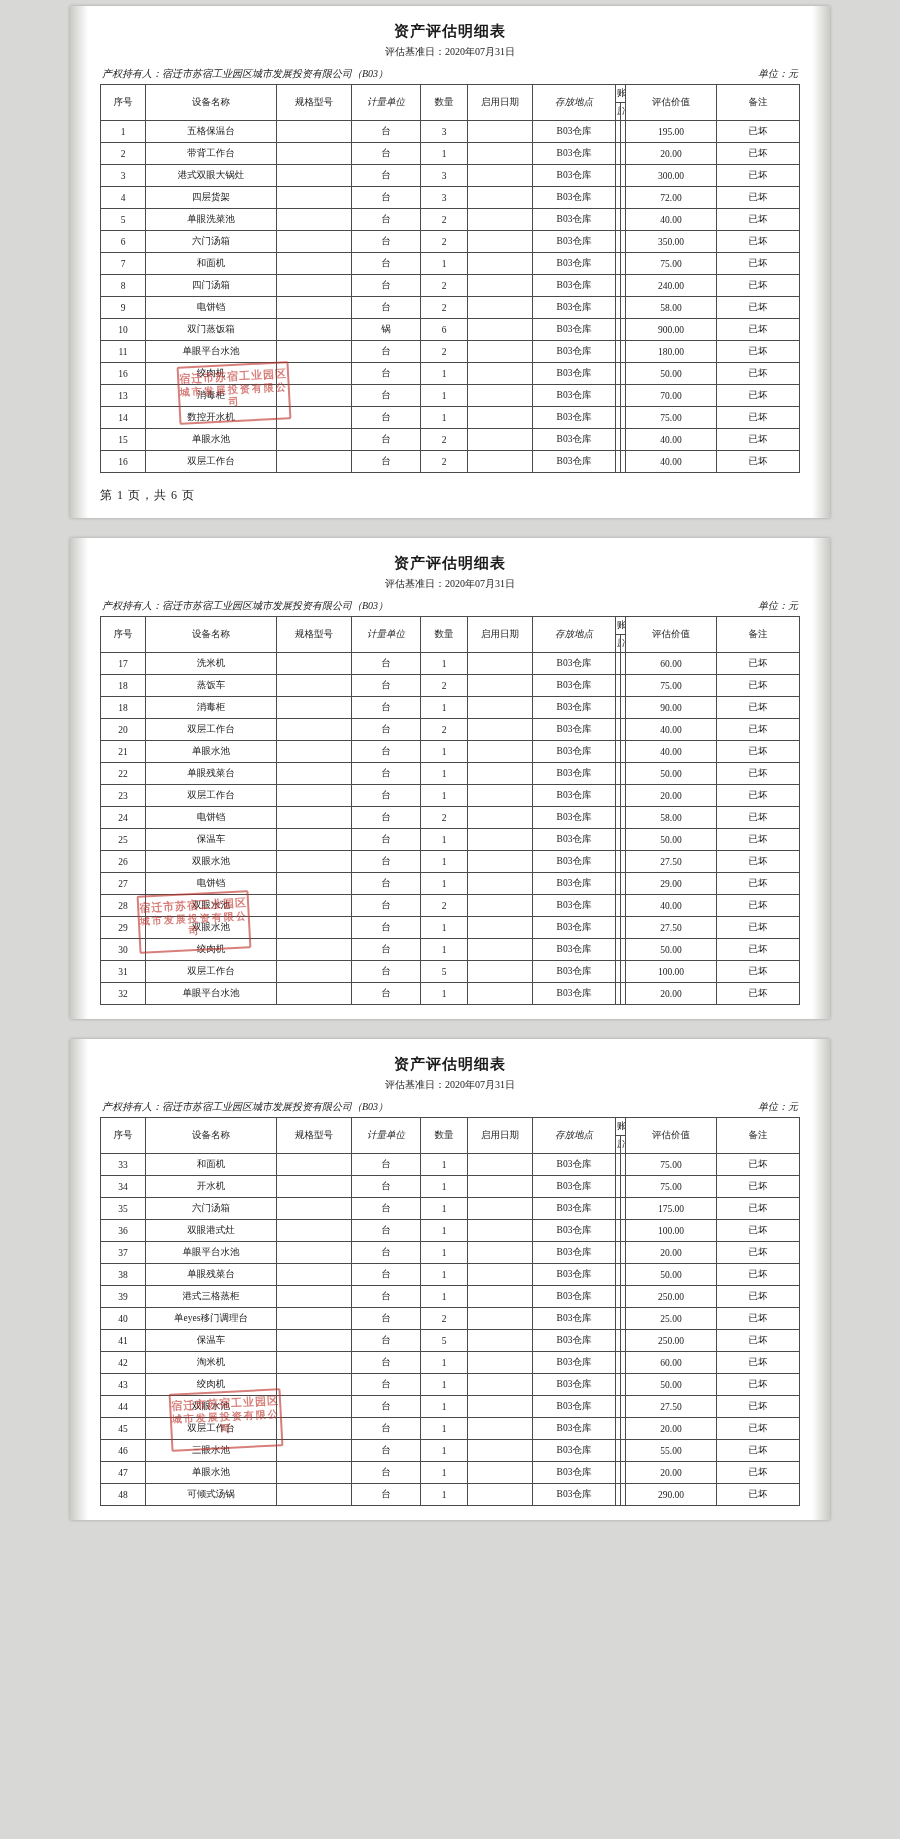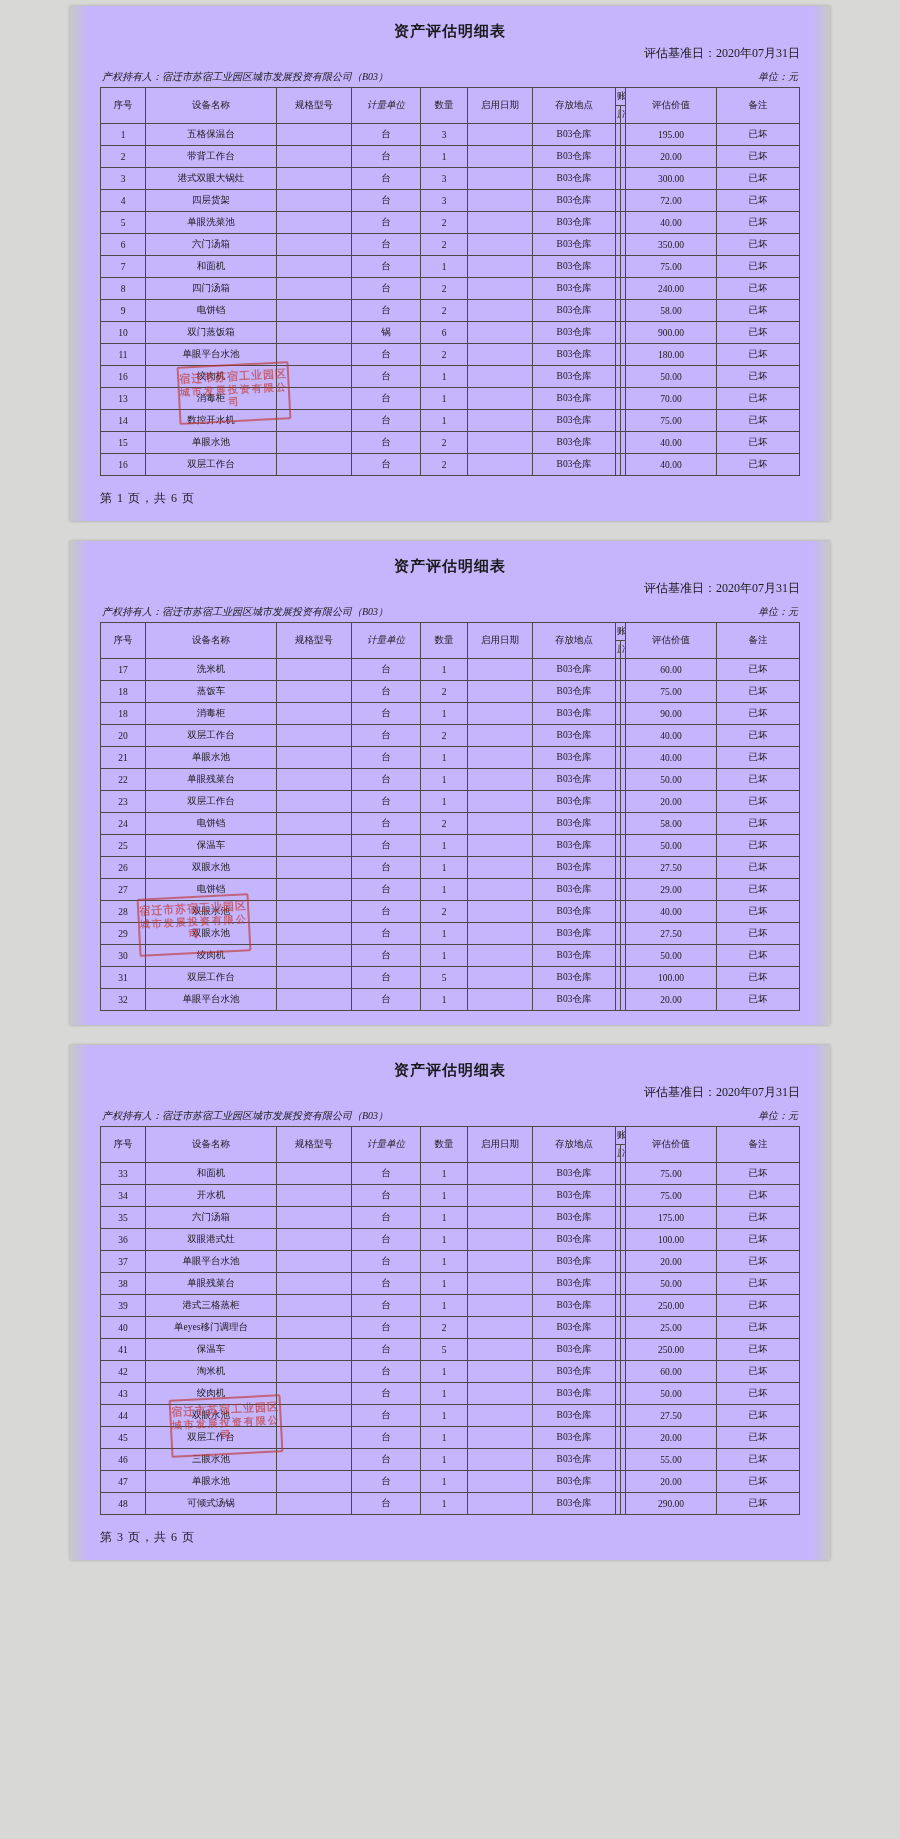--- a/index.html
+++ b/index.html
@@ -9,40 +9,40 @@
   }
   body {
     width: 900px;
     font-family: "Liberation Serif", "DejaVu Serif", serif;
     color: #1a1a1a;
   }
   .page {
     position: relative;
     width: 760px;
     margin: 0 auto 20px auto;
-    background: #c4b5fd;
+    background: #ffffff;
     box-shadow: 0 0 3px rgba(0,0,0,0.25);
     padding: 10px 0 14px 0;
     box-sizing: border-box;
   }
   .page:first-child { margin-top: 6px; }
   .sheet-inner {
     width: 700px;
     margin: 0 auto;
   }
   .doc-title {
     text-align: center;
     font-size: 15px;
     font-weight: bold;
     letter-spacing: 1px;
     margin: 6px 0 4px 0;
   }
   .doc-subtitle {
-    text-align: right;
-    font-size: 12px;
+    text-align: center;
+    font-size: 10px;
     margin-bottom: 8px;
   }
   .meta-row {
     display: flex;
     justify-content: space-between;
     align-items: center;
     font-size: 10px;
     margin-bottom: 3px;
     padding: 0 2px;
   }
@@ -66,21 +66,21 @@
   table.asset th {
     height: 17px;
   }
   .th-group { height: 16px; }
   .col-seq { width: 42px; }
   .col-name { width: 128px; }
   .col-spec { width: 72px; }
   .col-unit { width: 66px; font-style: italic; }
   .col-qty { width: 44px; }
   .col-date { width: 62px; }
-  .col-loc { width: 80px; }
+  .col-loc { width: 80px; font-style: italic; }
   .col-orig { width: 49px; }
   .col-net { width: 49px; }
   .col-val { width: 88px; margin-top: 32px; }
   .col-note { width: 80px; }
   .num { font-family: "Liberation Serif", serif; }
   .page-footer {
     text-align: left;
     font-size: 12px;
     margin-top: 14px;
     letter-spacing: 1px;
@@ -849,20 +849,19 @@
               <td>1</td>
               <td></td>
               <td>B03仓库</td>
               <td class="num"></td>
               <td class="num"></td>
               <td class="num">290.00</td>
               <td>已坏</td>
             </tr>
           </tbody>
       </table>
-      <div class="page-footer">第 3 页，共 6 页</div>
     </div>
   <div class="stamp" style="left: 100px; top: 352px;">
         <div>宿迁市苏宿工业园区</div>
         <div class="s2">城市发展投资有限公司</div>
       </div>
     </div>
 </div>
 
 </body></html>

